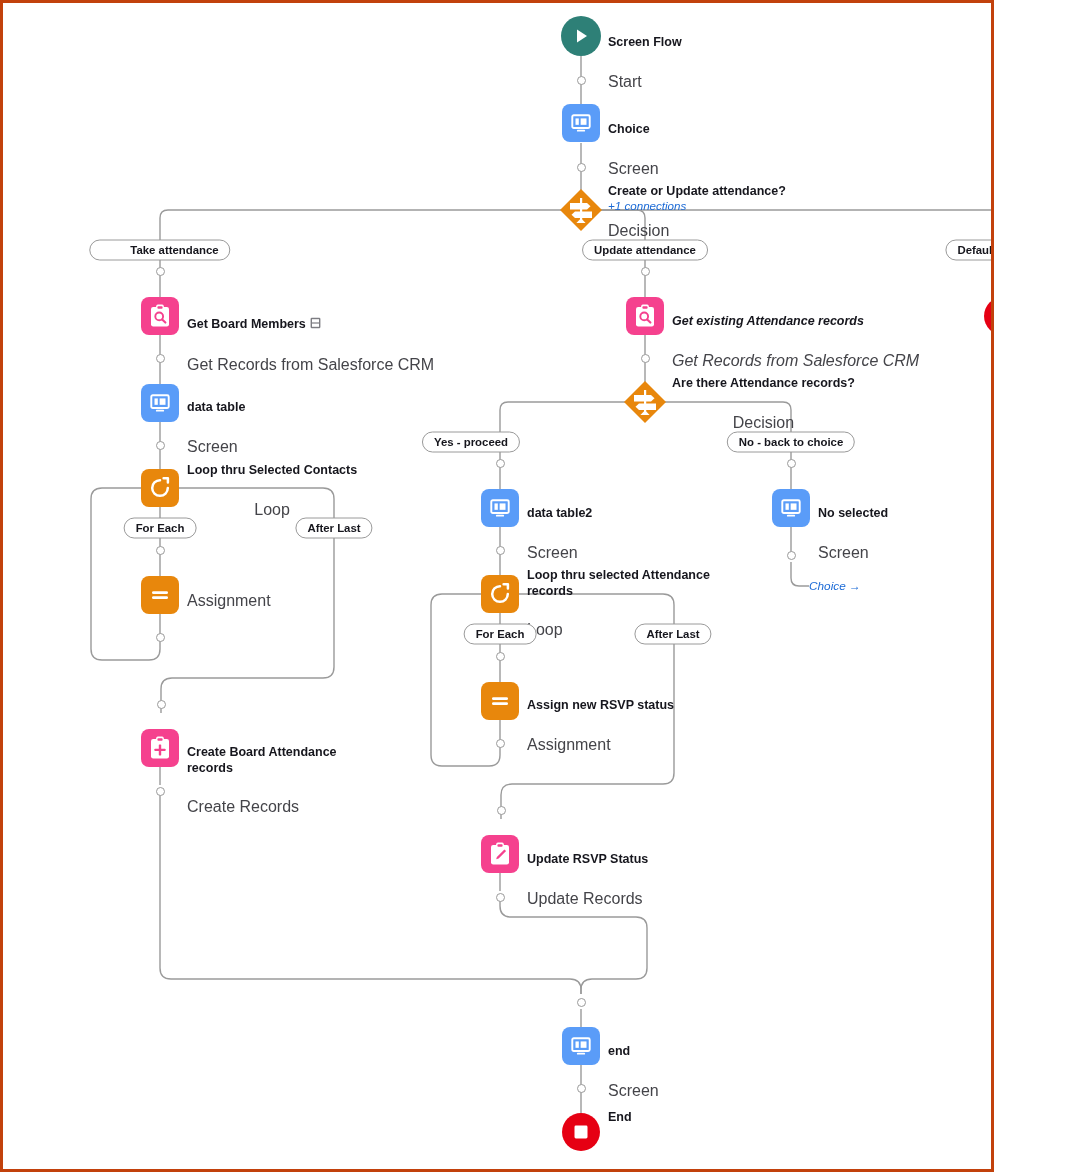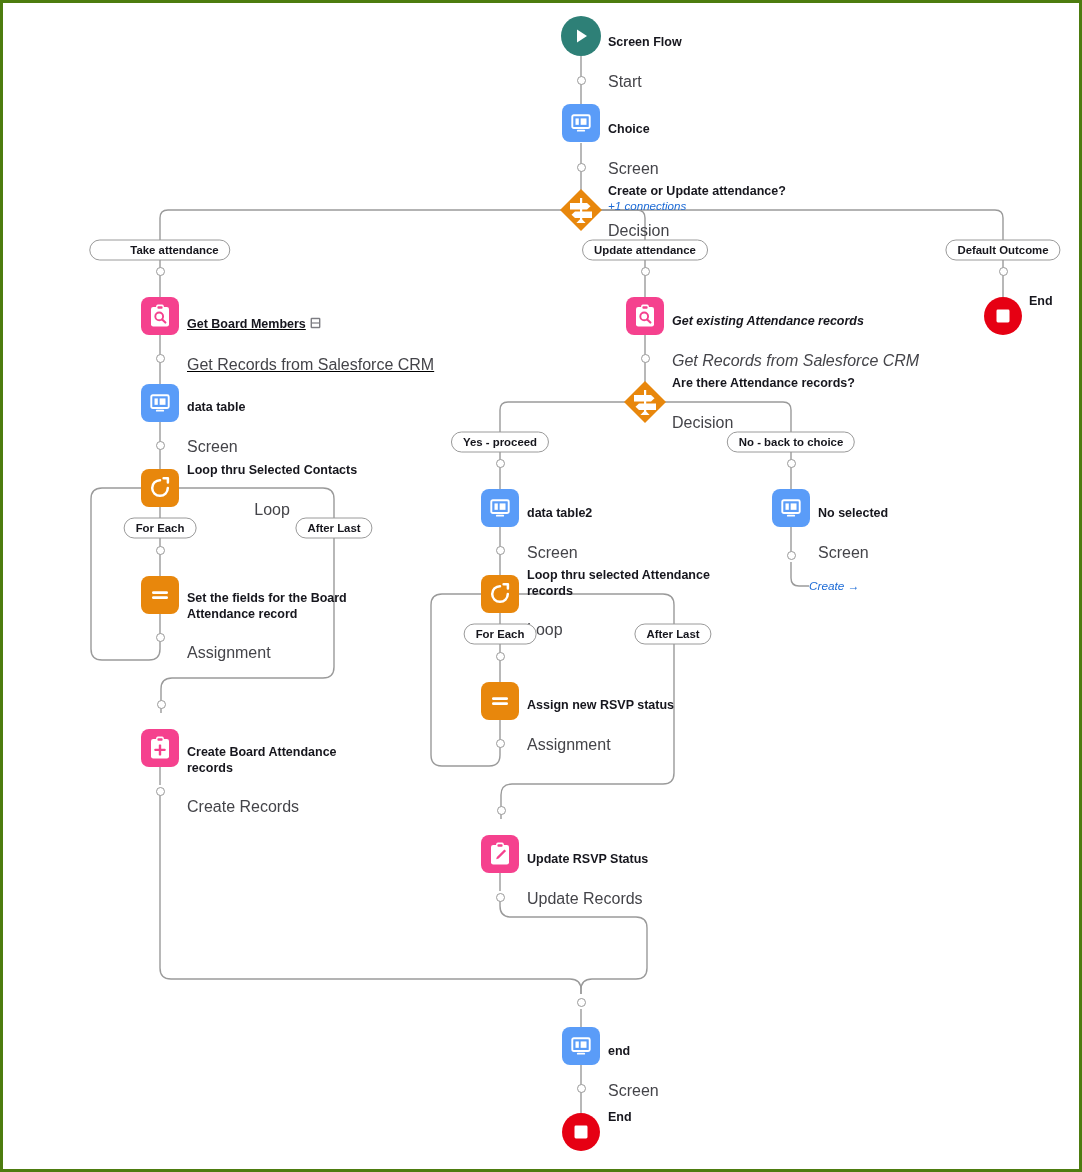--- a/index.html
+++ b/index.html
@@ -3,24 +3,24 @@
 <meta charset="utf-8">
 <style>
   * { box-sizing: border-box; }
   html, body {
     margin: 0; padding: 0;
     background: #ffffff;
     font-family: "Liberation Sans", sans-serif;
   }
   #canvas {
     position: relative;
-    width: 1082px;
+    width: 994px;
     height: 1172px;
     background: #ffffff;
-    border: 3px solid #4d7c0f;
+    border: 3px solid #c2410c;
     overflow: hidden;
   }
   #wires {
     position: absolute;
     left: 0; top: 0;
     width: 1082px; height: 1172px;
     pointer-events: none;
   }
   .wire { fill: none; stroke: #9a9a9a; stroke-width: 1.4; }
   .plugdot {
@@ -248,21 +248,21 @@
     <div class="ico pinkrec">
       <svg width="22" height="24" viewBox="0 0 22 24">
         <rect x="2" y="3" width="18" height="19.5" rx="2.2" fill="#ffffff"></rect>
         <rect x="7.2" y="0.6" width="7.6" height="4.4" rx="1.6" fill="#ffffff"></rect>
         <rect x="8.4" y="2.2" width="5.2" height="2.6" rx="1" fill="#F5418E"></rect>
         <circle cx="10.2" cy="12.4" r="3.9" fill="none" stroke="#F5418E" stroke-width="1.9"></circle>
         <line x1="13.2" y1="15.4" x2="16.4" y2="18.6" stroke="#F5418E" stroke-width="2.1" stroke-linecap="round"></line>
       </svg>
     </div>
   </div>
-  <div class="lbl" style="left:184px; top:294px;text-decoration:underline;">
+  <div class="lbl" style="left:184px; top:294px;">
     <span class="t1"><span>Get Board Members</span><span class="tblico"><svg width="11" height="12" viewBox="0 0 11 12">
             <rect x="0.6" y="0.8" width="9.8" height="10.4" rx="1.2" fill="#7d7d82"></rect>
             <rect x="2" y="2.2" width="7" height="3.2" fill="#ffffff"></rect>
             <rect x="2" y="6.6" width="7" height="3.2" fill="#ffffff"></rect>
           </svg></span></span>
     <span class="t2">Get Records from Salesforce CRM</span>
   </div>
 
   <div class="node" style="left:157px; top:400px;">
     <div class="ico screen">
@@ -296,22 +296,20 @@
 
   <div class="node" style="left:157px; top:592px;">
     <div class="ico orange">
       <svg width="24" height="24" viewBox="0 0 24 24">
           <rect x="4" y="8.2" width="16" height="2.9" rx="1.4" fill="#ffffff"></rect>
           <rect x="4" y="13.2" width="16" height="2.9" rx="1.4" fill="#ffffff"></rect>
         </svg>
     </div>
   </div>
   <div class="lbl" style="left:184px; top:568px;">
-    <span class="t1">Set the fields for the Board
-Attendance record</span>
     <span class="t2">Assignment</span>
   </div>
 
   <div class="node" style="left:157px; top:745px;">
     <div class="ico pinkrec">
       <svg width="22" height="24" viewBox="0 0 22 24">
         <rect x="2" y="3" width="18" height="19.5" rx="2.2" fill="#ffffff"></rect>
         <rect x="7.2" y="0.6" width="7.6" height="4.4" rx="1.6" fill="#ffffff"></rect>
         <rect x="8.4" y="2.2" width="5.2" height="2.6" rx="1" fill="#F5418E"></rect>
         <rect x="9.8" y="8.4" width="2.4" height="11" rx="0.6" fill="#F5418E"></rect>
@@ -345,26 +343,26 @@
     <div class="ico decision">
       <svg width="48" height="48" viewBox="0 0 48 48">
         <polygon points="24,3 45,24 24,45 3,24" fill="#E8870C"></polygon>
         <rect x="23" y="12" width="2.2" height="24" fill="#ffffff"></rect>
         <path d="M13,17 h17 l3.5,3.2 -3.5,3.2 h-17 z" fill="#ffffff"></path>
         <path d="M35,25.6 h-17 l-3.5,3.2 3.5,3.2 h17 z" fill="#ffffff"></path>
         <polygon points="24,32.2 28.6,37 19.4,37" fill="#ffffff"></polygon>
       </svg>
     </div>
   </div>
-  <div class="lbl" style="left:669px; top:353px;">
+  <div class="lbl" style="left:669px; top:353px;text-align:center;">
     <span class="t1">Are there Attendance records?</span>
     <span class="t2">Decision</span>
   </div>
 
-  <div class="pill" style="left:497px; top:439px;">Yes - proceed</div>
+  <div class="pill" style="left:468px; top:439px;">Yes - proceed</div>
   <div class="pill" style="left:788px; top:439px;">No - back to choice</div>
 
   <div class="node" style="left:497px; top:505px;">
     <div class="ico screen">
       <svg width="22" height="22" viewBox="0 0 24 24">
           <rect x="2.5" y="3.5" width="19" height="14" rx="1.6" fill="none" stroke="#ffffff" stroke-width="2.1"></rect>
           <rect x="6" y="7" width="3.6" height="7" fill="#ffffff"></rect>
           <rect x="11.6" y="7" width="6.4" height="7" fill="#ffffff"></rect>
           <rect x="7.5" y="19.4" width="9" height="2" rx="1" fill="#ffffff"></rect>
         </svg>
@@ -383,21 +381,21 @@
           <rect x="11.6" y="7" width="6.4" height="7" fill="#ffffff"></rect>
           <rect x="7.5" y="19.4" width="9" height="2" rx="1" fill="#ffffff"></rect>
         </svg>
     </div>
   </div>
   <div class="lbl" style="left:815px; top:483px;">
     <span class="t1">No selected</span>
     <span class="t2">Screen</span>
   </div>
 
-  <div class="goto" style="left:806px; top:576px;">Create →</div>
+  <div class="goto" style="left:806px; top:576px;">Choice →</div>
 
   <div class="node" style="left:497px; top:591px;">
     <div class="ico orange">
       <svg width="24" height="24" viewBox="0 0 24 24">
         <path d="M12,4.2 A7.8,7.8 0 1 0 19.8,12" fill="none" stroke="#ffffff" stroke-width="2.5" stroke-linecap="round"></path>
         <polyline points="15.6,2.3 19.9,2.3 19.9,6.6" fill="none" stroke="#ffffff" stroke-width="2.5" stroke-linecap="round" stroke-linejoin="round"></polyline>
       </svg>
     </div>
   </div>
   <div class="lbl" style="left:524px; top:545px;">

